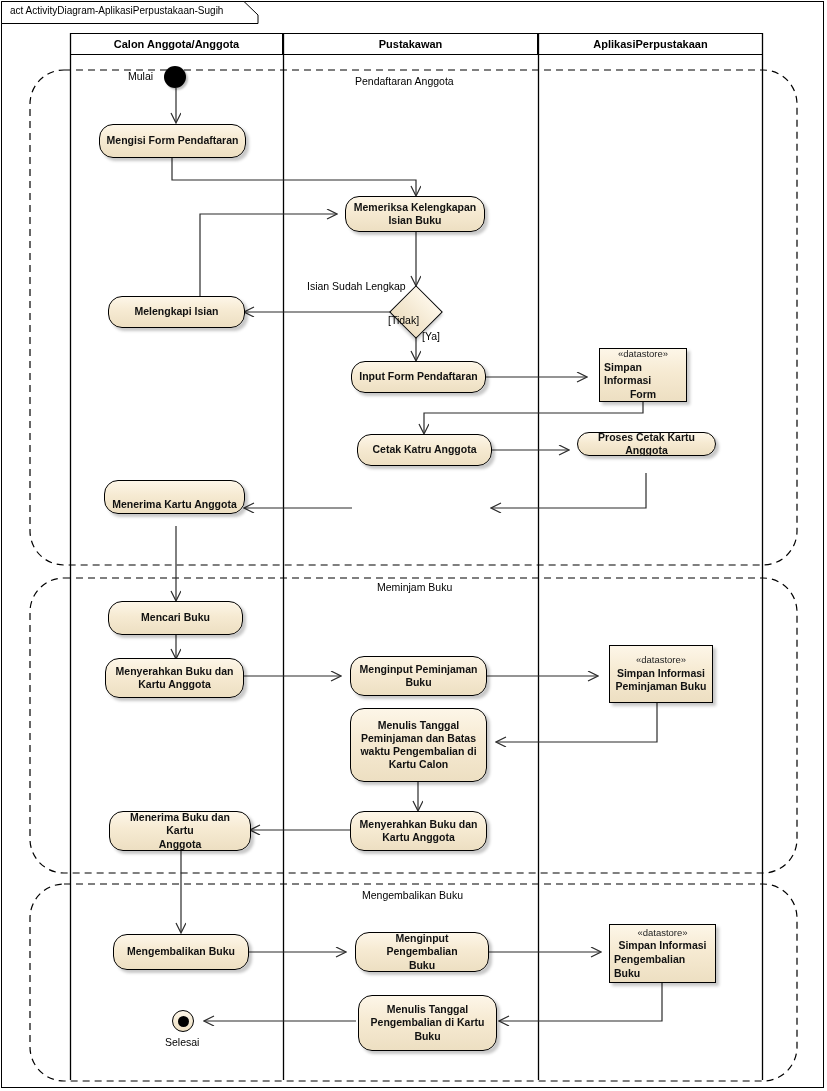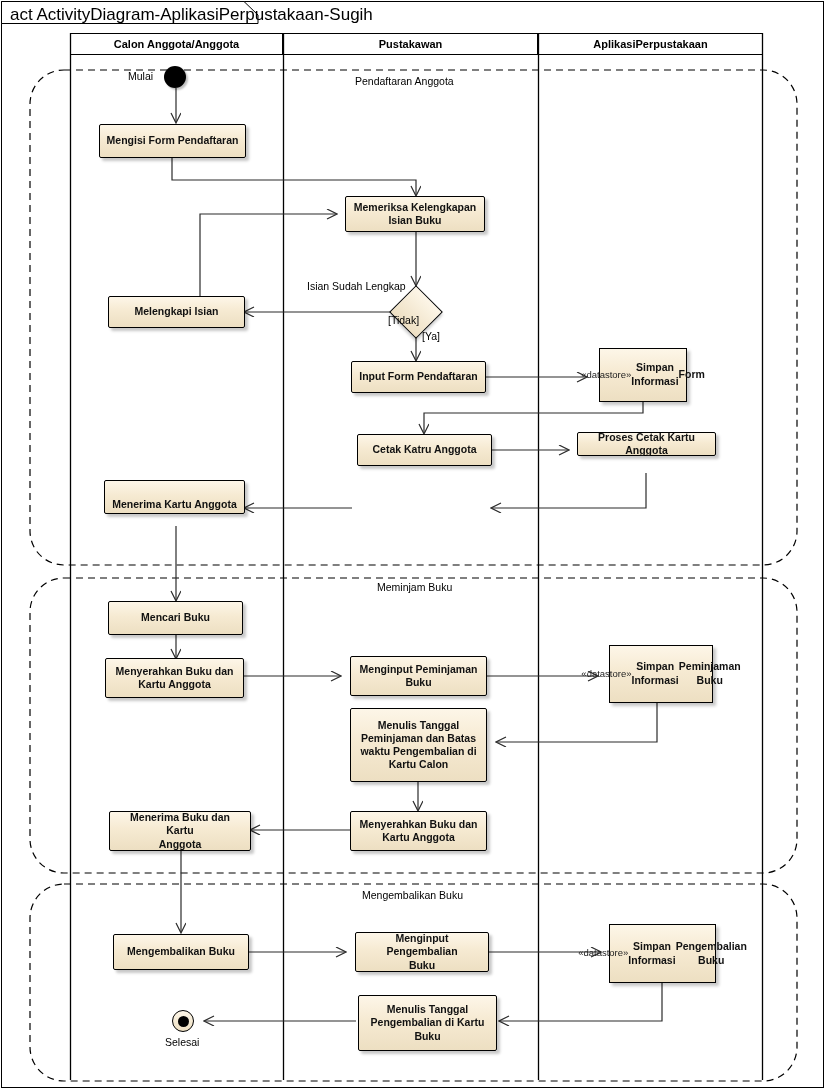--- a/index.html
+++ b/index.html
@@ -1,37 +1,37 @@
 <!DOCTYPE html>
 <html><head>
 <meta charset="utf-8">
 <style>
   html,body{margin:0;padding:0;background:#ffffff;}
   body{font-family:"Liberation Sans",sans-serif;}
   #canvas{position:relative;width:827px;height:1091px;background:#fff;overflow:hidden;}
   .frame{position:absolute;left:1px;top:1px;width:823px;height:1087px;border:1px solid #000;box-sizing:border-box;}
   .frame-tab{position:absolute;left:1px;top:1px;height:22px;box-sizing:border-box;}
   .frame-tab svg{position:absolute;left:0;top:0;}
-  .frame-label{position:absolute;left:9px;top:4px;font-size:17px;color:#000;white-space:nowrap;font-weight:normal;}
+  .frame-label{position:absolute;left:9px;top:4px;font-size:10px;color:#000;white-space:nowrap;font-weight:normal;}
   svg.layer{position:absolute;left:0;top:0;width:827px;height:1091px;pointer-events:none;}
 
   .lane-head{position:absolute;box-sizing:border-box;border:1px solid #000;background:#fff;
              display:flex;align-items:center;justify-content:center;font-size:11px;font-weight:bold;color:#000;}
 
-  .node{position:absolute;box-sizing:border-box;border:1px solid #000;border-radius:2px;
+  .node{position:absolute;box-sizing:border-box;border:1px solid #000;border-radius:14px;
         background:linear-gradient(180deg,#fdf6e8 0%,#f6ead2 45%,#eddfc2 100%);
         box-shadow:3px 3px 3px rgba(0,0,0,0.22);
         display:flex;align-items:center;justify-content:center;text-align:center;
         font-size:10.5px;font-weight:bold;color:#111;line-height:1.25;padding:2px 6px;}
   .node span{display:block;}
 
   .datastore{position:absolute;box-sizing:border-box;border:1px solid #000;border-radius:0;
         background:linear-gradient(180deg,#fdf6e8 0%,#f6ead2 45%,#eddfc2 100%);
         box-shadow:3px 3px 3px rgba(0,0,0,0.22);
-        display:flex;flex-direction:row;align-items:center;justify-content:center;text-align:center;
+        display:flex;flex-direction:column;align-items:center;justify-content:center;text-align:left;
         font-size:10.5px;font-weight:bold;color:#111;line-height:1.3;padding:2px 4px;}
   .datastore .stereo{font-size:9.5px;font-weight:normal;color:#222;}
 
   .initial{position:absolute;width:22px;height:22px;border-radius:50%;background:#000;
            box-shadow:2px 2px 2px rgba(0,0,0,0.25);}
   .final-outer{position:absolute;width:22px;height:22px;border-radius:50%;
            background:linear-gradient(180deg,#fdf6e8,#eddfc2);border:1.5px solid #000;box-sizing:border-box;}
   .final-inner{position:absolute;width:11px;height:11px;border-radius:50%;background:#000;}
 
   .diamond{position:absolute;width:38px;height:38px;

